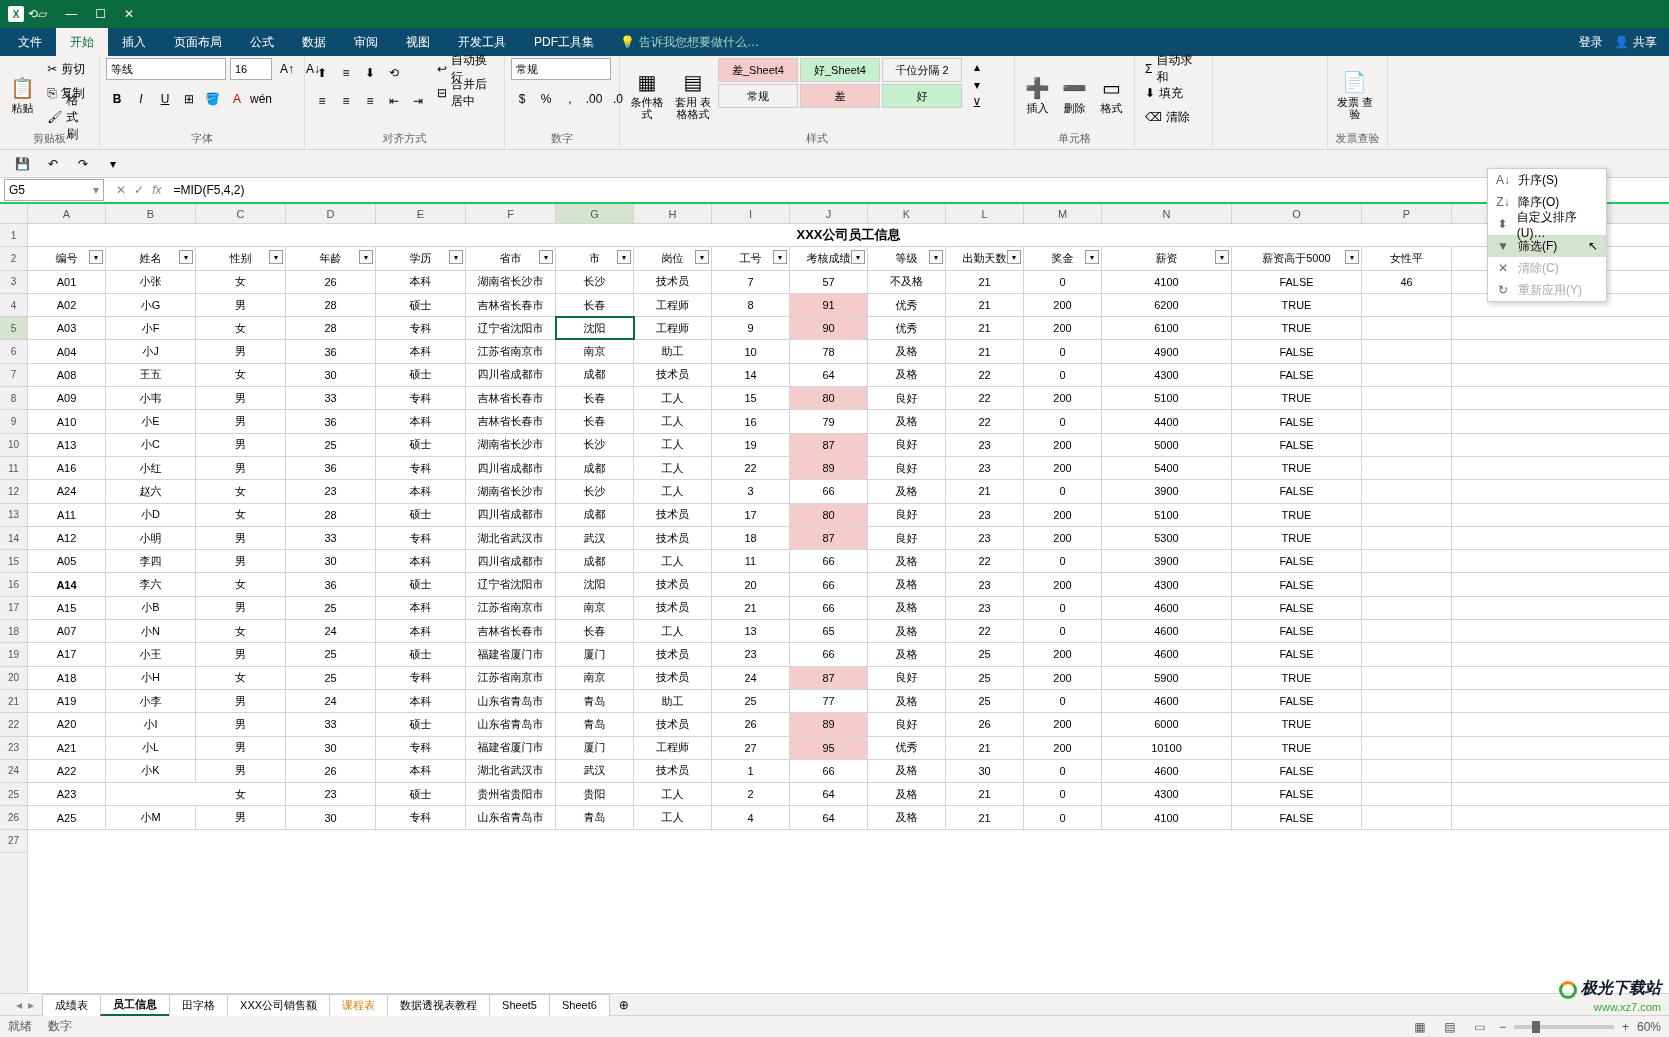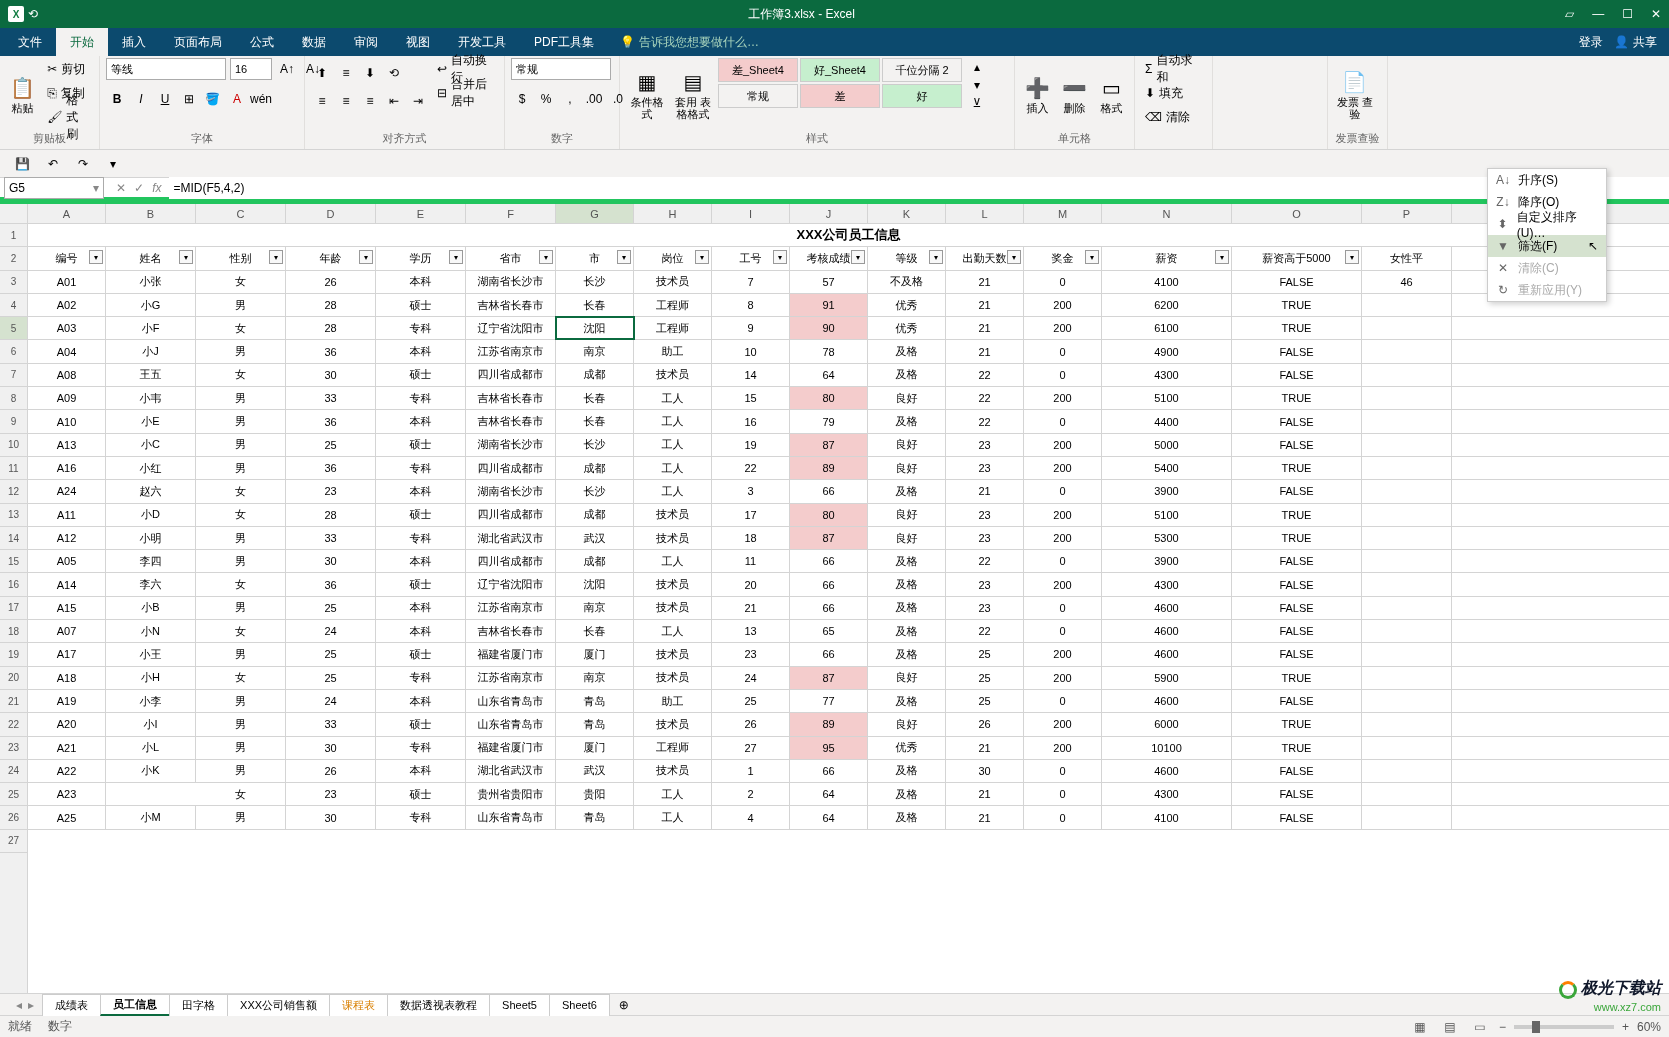--- a/index.html
+++ b/index.html
@@ -27,21 +27,21 @@
 .font-select{width:120px;height:22px;border:1px solid #ababab;background:#fff;padding:0 4px;font-size:11px}
 .size-select{width:42px;height:22px;border:1px solid #ababab;background:#fff;padding:0 4px;font-size:11px}
 .btn-row{display:flex;gap:2px;margin-top:4px}
 .ico-btn{width:22px;height:22px;display:flex;align-items:center;justify-content:center;cursor:pointer;border:1px solid transparent}
 .style-gallery{display:flex;flex-direction:column;gap:2px}
 .style-row{display:flex;gap:2px}
 .style-cell{width:80px;height:24px;border:1px solid #ccc;display:flex;align-items:center;justify-content:center;font-size:11px}
 .style-bad{background:#f4cccc}
 .style-good{background:#c6efce}
 .qat{height:28px;background:#f3f2f1;border-bottom:1px solid #d4d4d4;display:flex;align-items:center;gap:8px;padding:0 12px}
-.formula-bar{height:26px;background:#fff;border-bottom:7px solid #22c55e;display:flex;align-items:center}
+.formula-bar{height:26px;background:#fff;border-bottom:2px solid #22c55e;display:flex;align-items:center}
 .name-box{width:100px;height:22px;border:1px solid #ababab;margin:0 4px;padding:0 4px;display:flex;align-items:center;justify-content:space-between;background:#fff}
 .fx-btns{display:flex;gap:8px;padding:0 8px;color:#888}
 .fx-input{flex:1;height:22px;border:none;padding:0 4px;outline:none}
 .grid-wrap{position:relative;height:calc(1037px - 28px - 28px - 94px - 28px - 26px - 22px - 22px);overflow:hidden}
 .col-headers{height:20px;display:flex;background:#f0f0f0;border-bottom:1px solid #d4d4d4}
 .corner{width:28px;border-right:1px solid #d4d4d4;background:#f0f0f0}
 .col-h{border-right:1px solid #d4d4d4;text-align:center;font-size:11px;color:#555;display:flex;align-items:center;justify-content:center;cursor:pointer}
 .col-h.sel{background:#d5e2cf}
 .grid-body{display:flex;height:calc(100% - 20px);overflow:hidden}
 .row-headers{width:28px;background:#f0f0f0;border-right:1px solid #d4d4d4}
@@ -76,21 +76,20 @@
 .swirl{display:inline-block;width:18px;height:18px;border:3px solid #3aa63a;border-top-color:#ff7f00;border-radius:50%;margin-right:4px;vertical-align:middle}
 </style>
 </head>
 <body>
 
 <div class="titlebar">
   <div class="left-icons">
     <span class="xl-icon">X</span>
     <span style="color:#fff">⟲</span>
   </div>
-  <div class="title-text">工作簿3.xlsx - Excel</div>
   <div class="win-btns">
     <span class="win-btn">▱</span>
     <span class="win-btn">—</span>
     <span class="win-btn">☐</span>
     <span class="win-btn">✕</span>
   </div>
 </div>
 
 <div class="ribbon-tabs">
   <div class="rtab">文件</div>
@@ -642,21 +641,21 @@
           <div class="cell" style="width: 78px;">11</div>
           <div class="cell" style="width: 78px;">66</div>
           <div class="cell" style="width: 78px;">及格</div>
           <div class="cell" style="width: 78px;">22</div>
           <div class="cell" style="width: 78px;">0</div>
           <div class="cell" style="width: 130px;">3900</div>
           <div class="cell" style="width: 130px;">FALSE</div>
           <div class="cell" style="width: 90px;"></div>
         </div>
         <div class="data-row">
-          <div class="cell" style="width: 78px;">A14</div>
+          <div class="cell" style="width: 78px; font-weight: bold;">A14</div>
           <div class="cell" style="width: 90px;">李六</div>
           <div class="cell" style="width: 90px;">女</div>
           <div class="cell" style="width: 90px;">36</div>
           <div class="cell" style="width: 90px;">硕士</div>
           <div class="cell" style="width: 90px;">辽宁省沈阳市</div>
           <div class="cell" style="width: 78px;">沈阳</div>
           <div class="cell" style="width: 78px;">技术员</div>
           <div class="cell" style="width: 78px;">20</div>
           <div class="cell" style="width: 78px;">66</div>
           <div class="cell" style="width: 78px;">及格</div>

